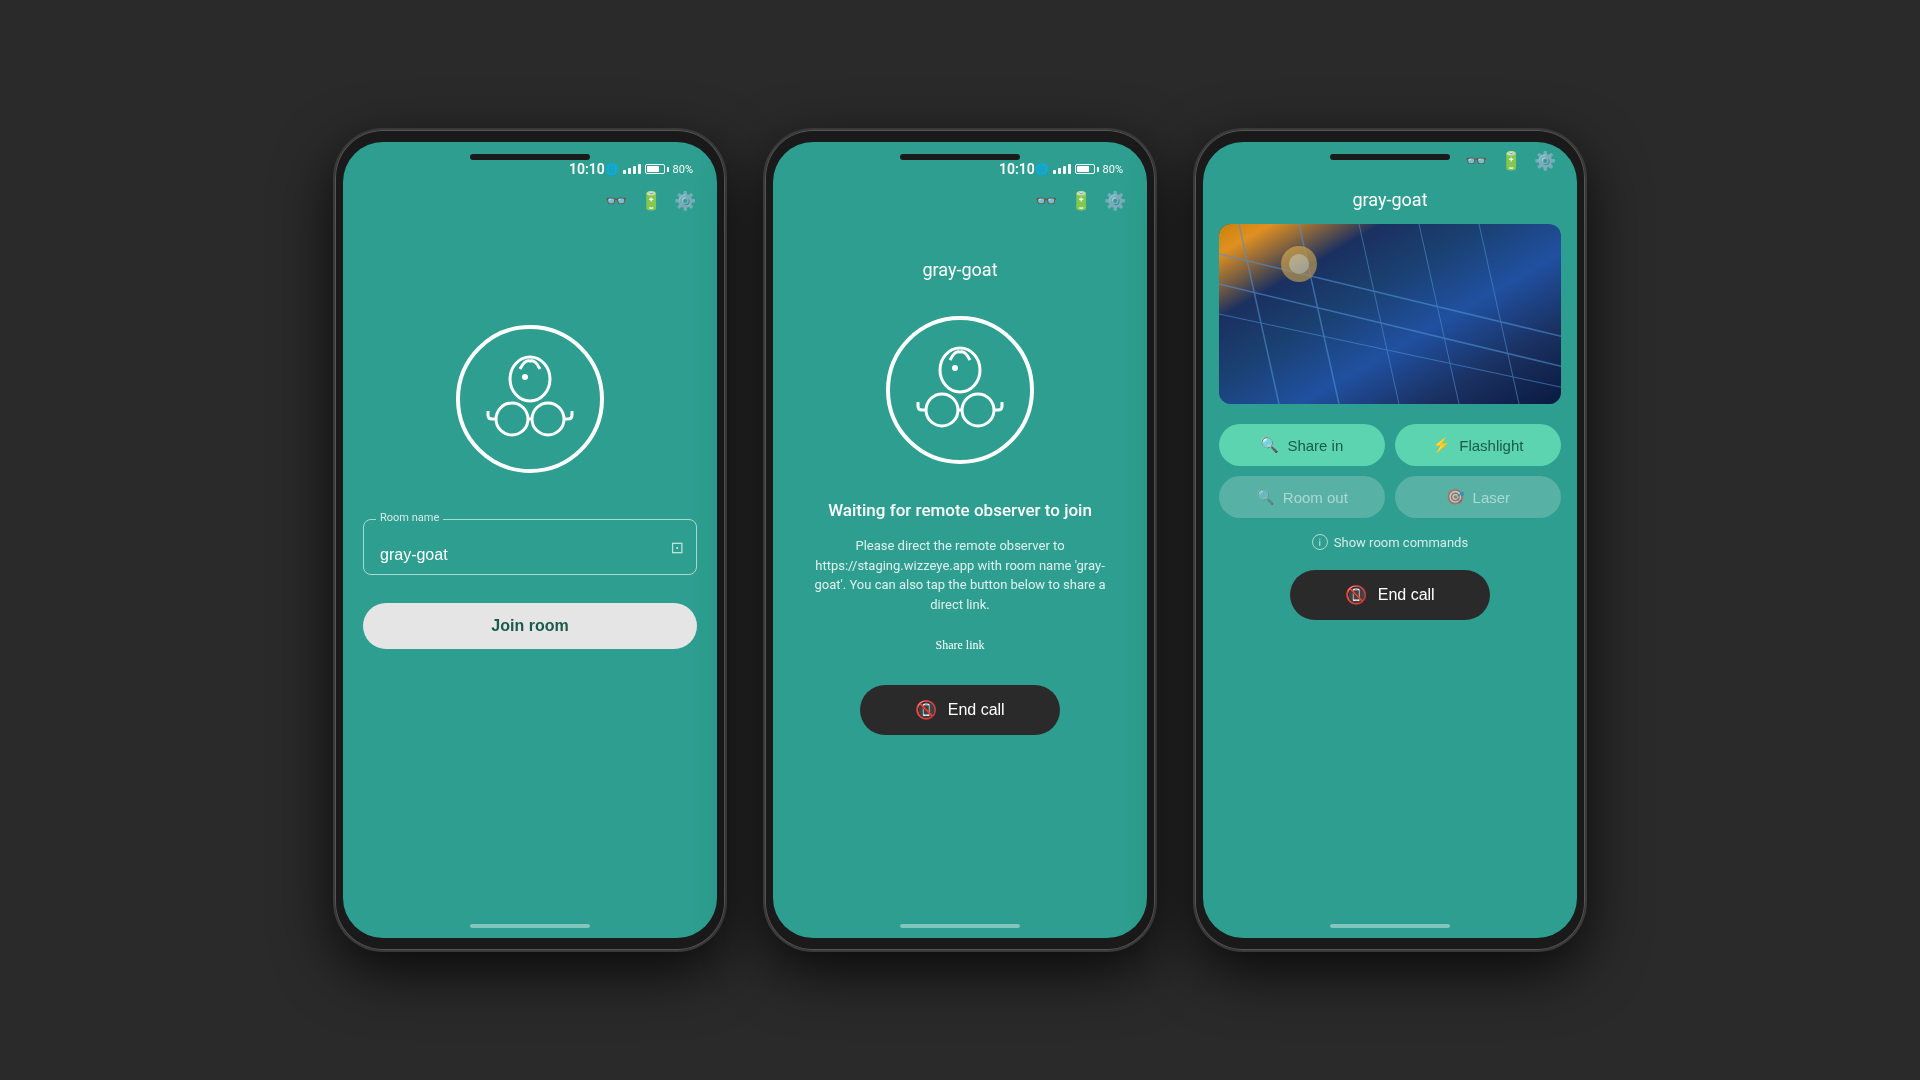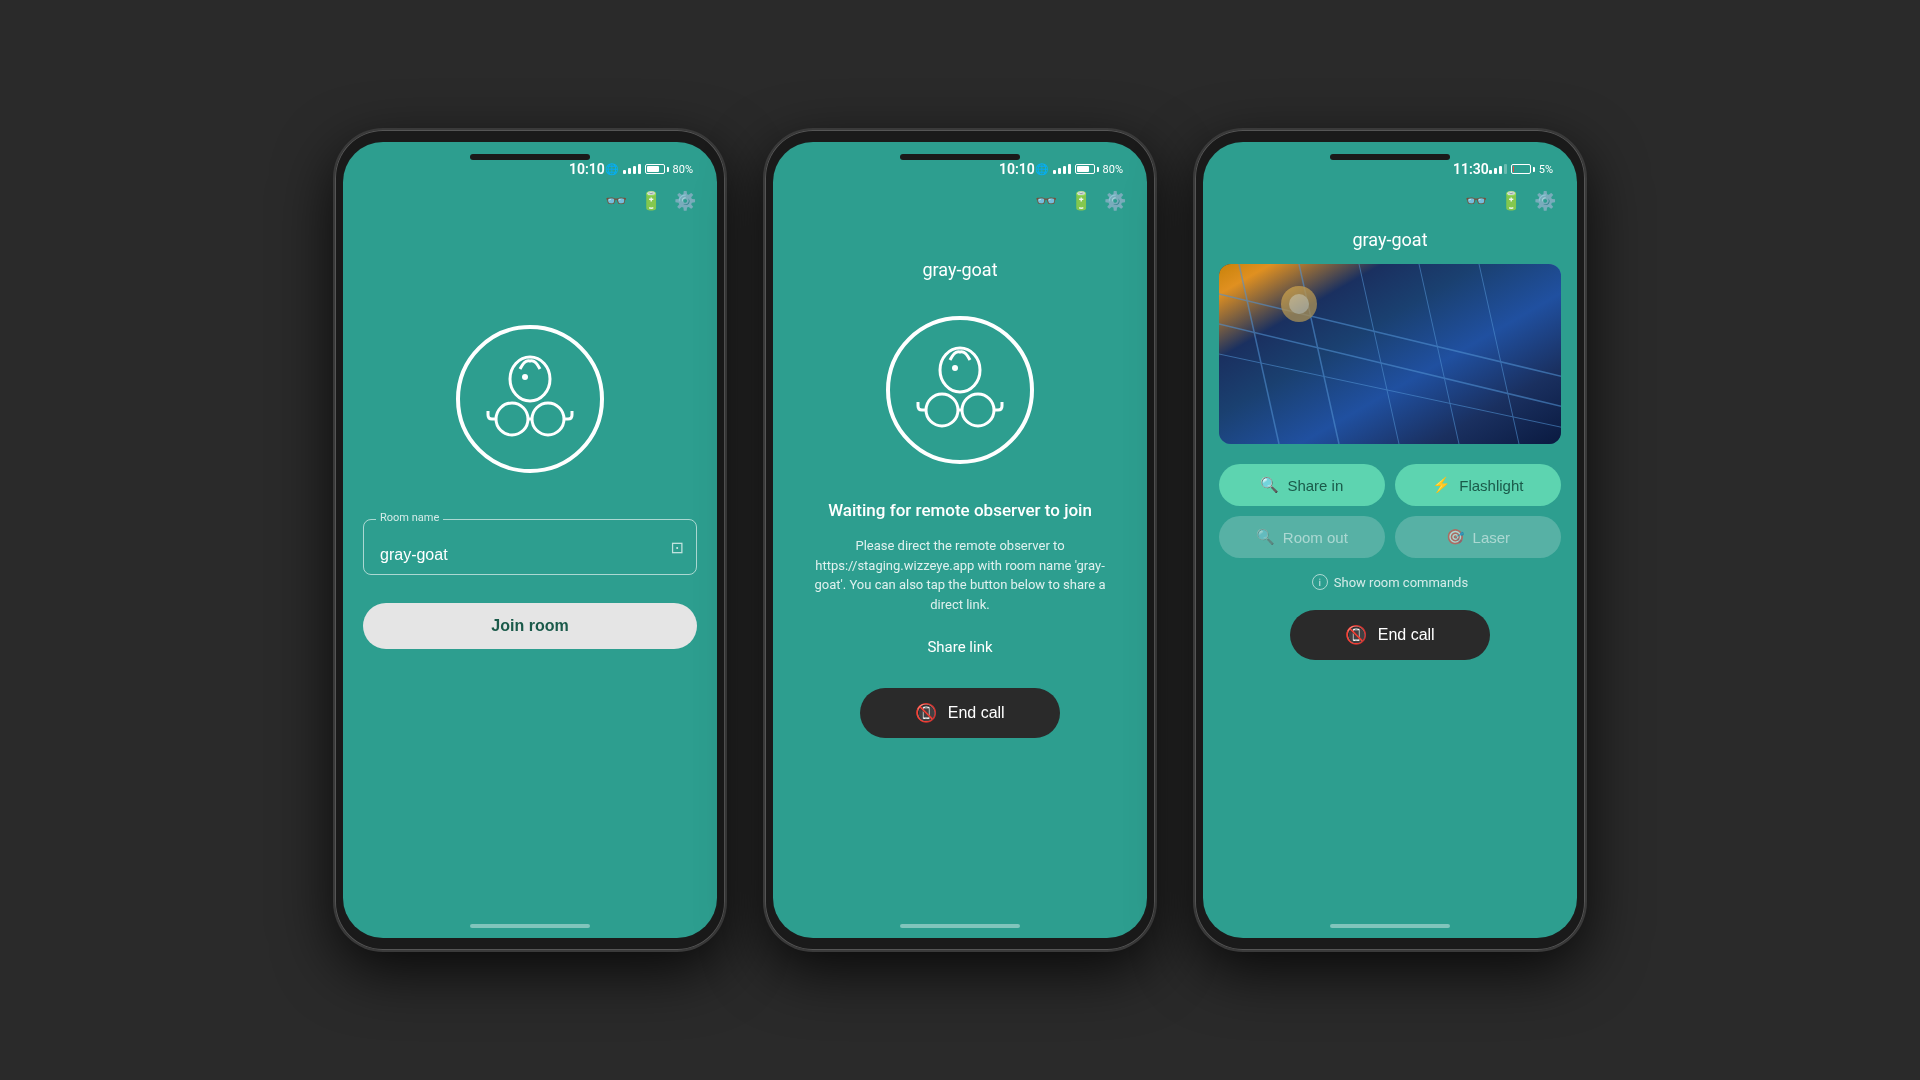--- a/index.html
+++ b/index.html
@@ -223,23 +223,24 @@
       color: rgba(255,255,255,0.85);
       font-size: 13px;
       text-align: center;
       line-height: 1.5;
       margin-bottom: 24px;
       padding: 0 10px;
     }
 
     .share-link {
       color: white;
-      font-size: 15px;
+      font-size: 12px;
       text-decoration: none;
       margin-bottom: 32px;
+      font-family: Liberation Serif, serif;
     }
 
     .end-call-button {
       background: #2a2a2a;
       color: white;
       border: none;
       border-radius: 28px;
       padding: 14px 48px;
       font-size: 16px;
       font-weight: 500;
@@ -503,38 +504,20 @@
       <div class="home-bar"></div>
     </div>
   </div>
 </div>
 
 <div class="phone-wrapper">
   <div class="phone-frame"></div>
   <div class="phone-screen">
     <div class="phone-notch"></div>
 
-    <div class="status-bar">
-      <span class="status-time">11:30</span>
-      <div class="status-icons">
-        <div class="signal-bars">
-          <div class="signal-bar" style="height:4px"></div>
-          <div class="signal-bar" style="height:6px"></div>
-          <div class="signal-bar" style="height:8px"></div>
-          <div class="signal-bar" style="height:10px;background:rgba(255,255,255,0.3)"></div>
-        </div>
-        <div class="battery">
-          <div class="battery-body">
-            <div class="battery-fill" style="width:5%;background:#e44;"></div>
-          </div>
-          <div class="battery-tip"></div>
-        </div>
-        <span style="color:white;font-size:11px;">5%</span>
-      </div>
-    </div>
 
     <div class="top-icons">
       <span class="top-icon">👓</span>
       <span class="top-icon">🔋</span>
       <span class="top-icon">⚙️</span>
     </div>
 
     <div class="active-content">
       <div class="active-room-title">gray-goat</div>
 

